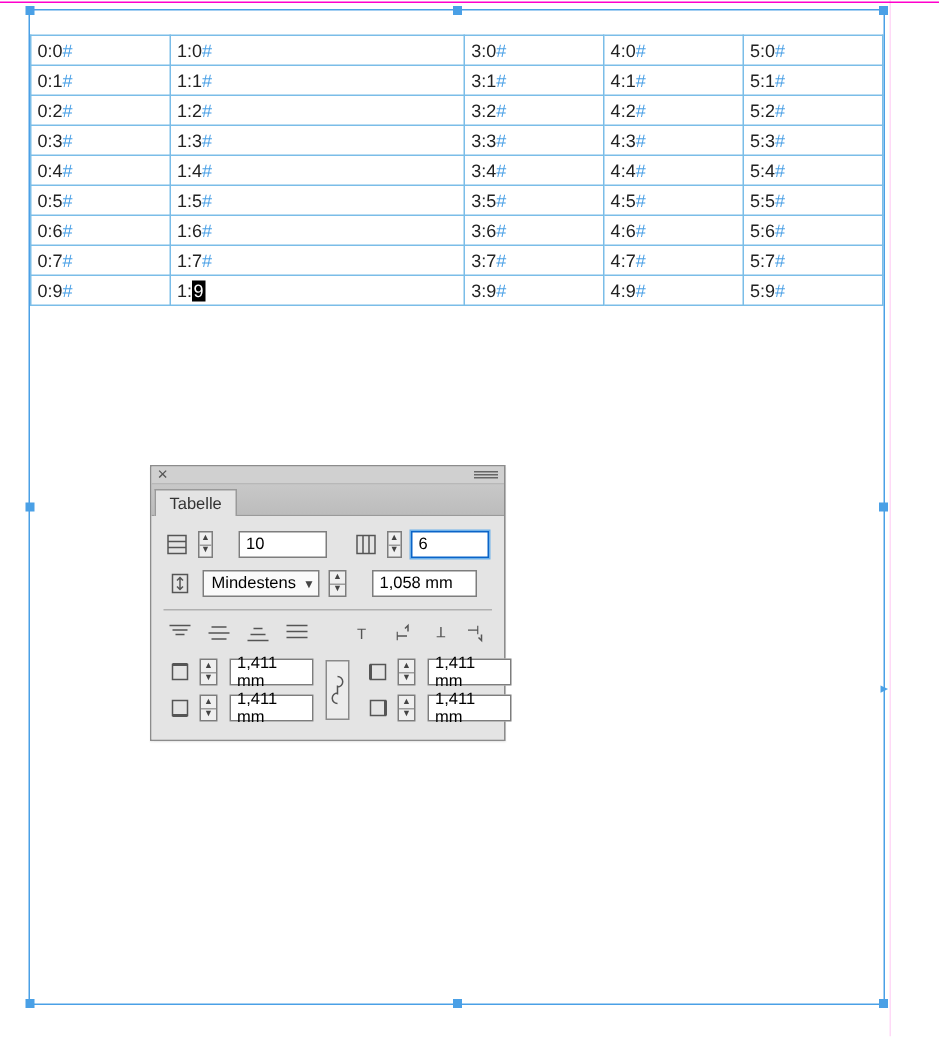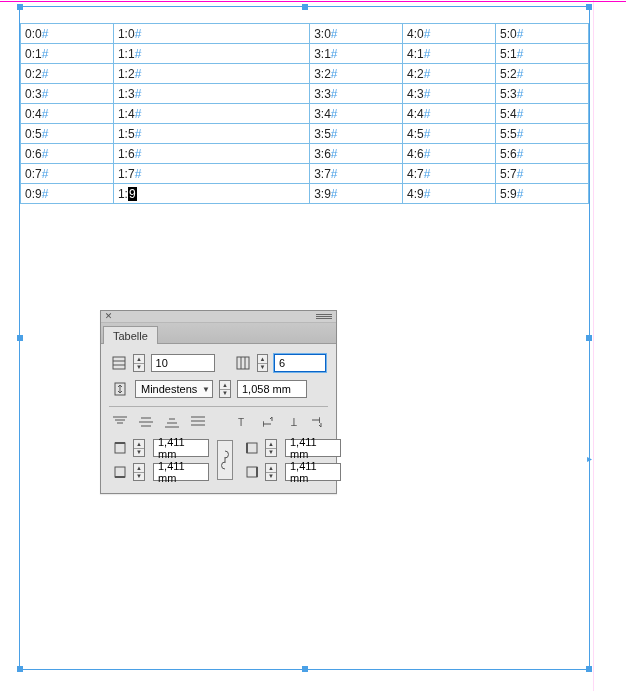--- a/index.html
+++ b/index.html
@@ -164,21 +164,21 @@
   .spinner div:first-child{border-bottom:1px solid #9d9d9d;}
   .num-input {
     height:18px;
     border:1px solid #7d7d7d;
     background:#fff;
     padding:0 4px;
     font-size:11px;
     display:flex;align-items:center;
     min-width:52px;
   }
-  .num-input.w70{width:70px;}
+  .num-input.w70{width:70px;margin-left:11px;}
   .num-input.w56{width:56px;}
   .num-input.sel{border-color:#0a64c8;outline:1px solid #6fb1ea;}
   .dropdown {
     height:18px;
     border:1px solid #7d7d7d;
     background:#fafafa;
     display:flex;align-items:center;
     gap:4px;padding:0 2px 0 5px;
     font-size:11px;width:78px;
     justify-content:space-between;

